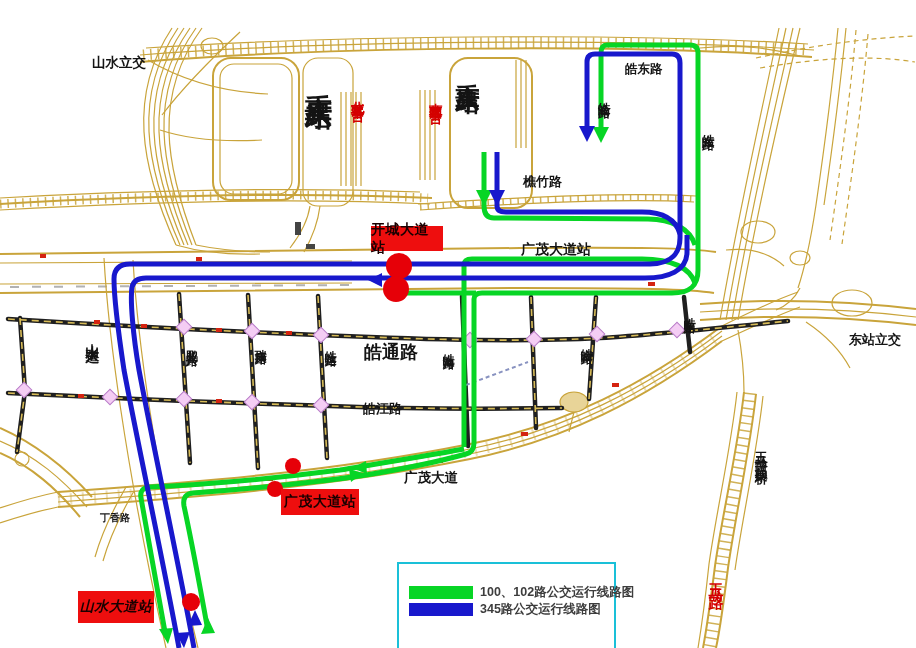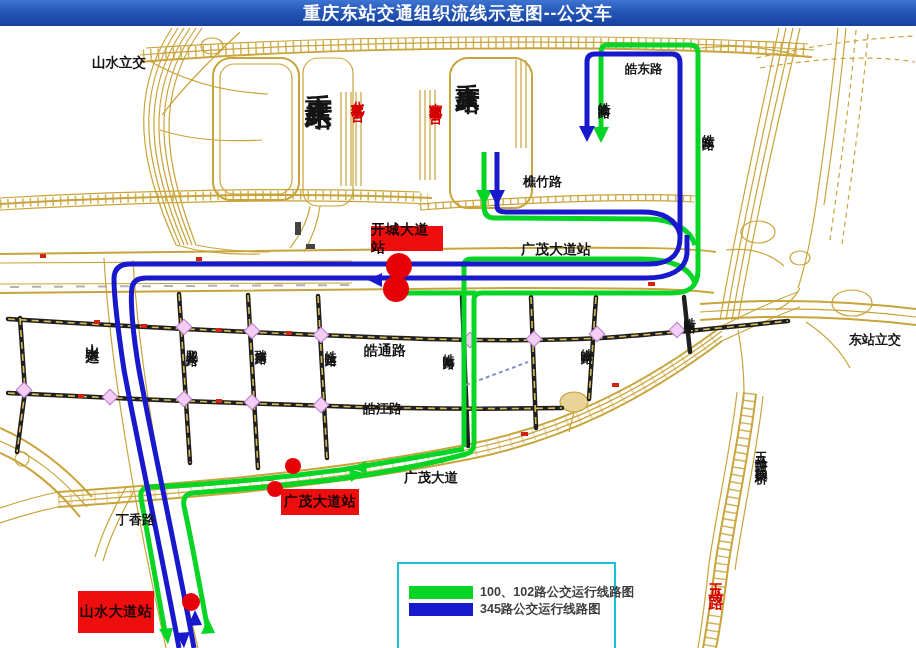--- a/index.html
+++ b/index.html
@@ -32,23 +32,20 @@
   .blk{stroke:#1f1f1f;stroke-width:4.5;fill:none;stroke-linecap:round;}
   .blkd{stroke:#d8bc58;stroke-width:1.6;fill:none;stroke-dasharray:7,5;}
   .grn{stroke:#07d525;stroke-width:5;fill:none;stroke-linejoin:round;}
   .blu{stroke:#1818cc;stroke-width:5;fill:none;stroke-linejoin:round;}
 </style>
 </head>
 <body>
 
 <div id="stage">
 
-  <div id="titlebar">
-    <span class="t">重庆东站交通组织流线示意图--公交车</span>
-  </div>
 
   <svg width="916" height="648" viewBox="0 0 916 648">
 
     <g>
       <path class="ties" stroke-width="11" d="M143,55 C320,41 620,38 810,50"></path>
       <path class="tan2" d="M140,62 C320,47 620,43 812,57"></path>
       <path class="tan1" d="M140,55 C320,41 620,37 814,50"></path>
       <path class="tan1" d="M146,48 C320,36 620,32 808,44"></path>
       <path class="tand" d="M756,58 C820,44 870,38 915,36"></path>
       <path class="tand" d="M760,68 C830,56 880,56 915,62"></path>
@@ -262,33 +259,33 @@
   <div class="lbl sb" style="left:625px;top:63px;font-size:12.5px;">皓东路</div>
   <div class="lbl sb vert" style="left:597px;top:92px;font-size:12.5px;">皓渝路</div>
   <div class="lbl sb vert" style="left:701px;top:124px;font-size:12.5px;">皓东路</div>
   <div class="lbl sb" style="left:523px;top:175px;font-size:13px;">樵竹路</div>
   <div class="lbl sb" style="left:521px;top:242px;font-size:14px;">广茂大道站</div>
   <div class="lbl sb" style="left:849px;top:333px;font-size:13px;">东站立交</div>
   <div class="lbl sb vert" style="left:85px;top:333px;font-size:14px;">山水大道</div>
   <div class="lbl sb vert" style="left:185px;top:341px;font-size:12px;">鹏兴路</div>
   <div class="lbl sb vert" style="left:254px;top:339px;font-size:12px;">瑞康路</div>
   <div class="lbl sb vert" style="left:324px;top:341px;font-size:12px;">皓达路</div>
-  <div class="lbl sb" style="left:364px;top:343px;font-size:14px;">皓通路</div>
+  <div class="lbl sb" style="left:364px;top:343px;font-size:18px;">皓通路</div>
   <div class="lbl sb vert" style="left:442px;top:344px;font-size:12px;">皓海路</div>
   <div class="lbl sb" style="left:363px;top:402px;font-size:13px;text-align:right;">皓江路</div>
   <div class="lbl sb vert" style="left:580px;top:339px;font-size:12px;">皓渝路</div>
   <div class="lbl sb vert" style="left:683px;top:308px;font-size:12px;">皓东路</div>
   <div class="lbl sb" style="left:404px;top:471px;font-size:13.5px;">广茂大道</div>
-  <div class="lbl sb" style="left:116px;top:513px;font-size:13px;">丁香路</div>
+  <div class="lbl sb" style="left:100px;top:513px;font-size:10px;">丁香路</div>
   <div class="lbl sb vert" style="left:754px;top:441px;font-size:13px;letter-spacing:4px;">玉马路高架桥</div>
   <div class="lbl b vert red" style="left:708px;top:571px;font-size:15px;letter-spacing:6px;">玉马路</div>
 
   <div class="stationbox" style="left:371px;top:226px;width:72px;height:25px;">开城大道站</div>
   <div class="stationbox" style="left:281px;top:489px;width:78px;height:26px;">广茂大道站</div>
-  <div class="stationbox" style="left:78px;top:591px;width:76px;height:42px;">山水大道站</div>
+  <div class="stationbox" style="left:78px;top:591px;width:76px;height:32px;font-style:italic;">山水大道站</div>
 
   <div id="legend">
     <div class="legrow">
       <div class="legswatch" style="background-color: rgb(7, 213, 37);"></div>
       <span class="legtext">100、102路公交运行线路图</span>
     </div>
     <div class="legrow">
       <div class="legswatch" style="background-color: rgb(24, 24, 204);"></div>
       <span class="legtext">345路公交运行线路图</span>
     </div>

